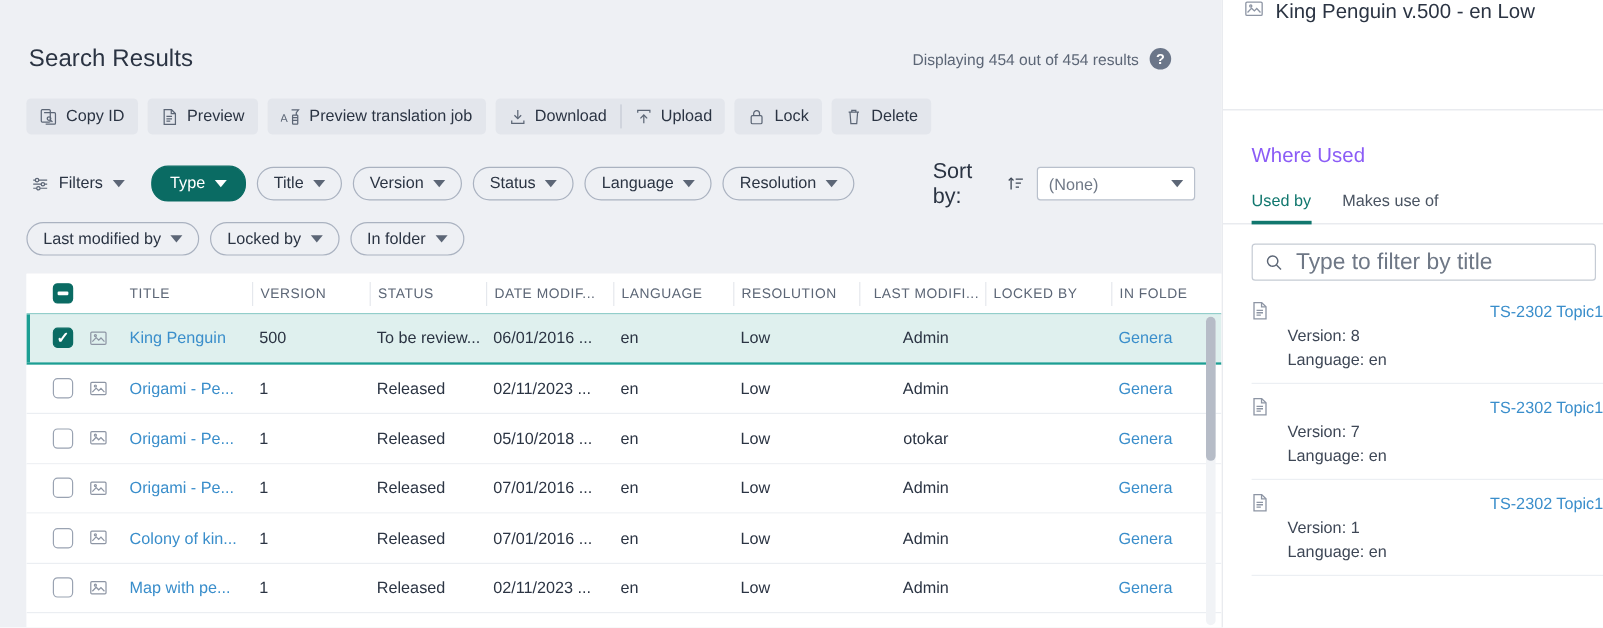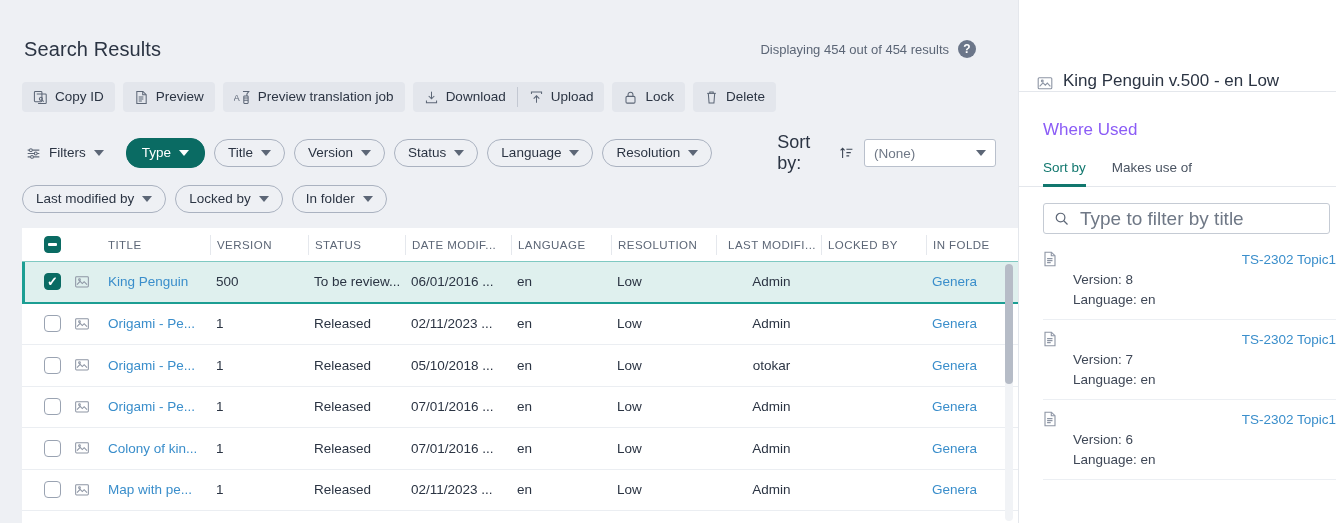--- a/index.html
+++ b/index.html
@@ -150,21 +150,21 @@
     background:#b6bcc7; border-radius:4px; cursor: pointer;
   }
 
   
   .right-panel {
     width: 318px; height: 523px; background: #ffffff;
     border-left: 1px solid #e4e7ec;
     display:flex; flex-direction: column; overflow:hidden;
   }
   .rp-header {
-    height: 92px; display: flex; align-items: flex-end; gap: 10px;
+    height: 92px; display: flex; align-items: flex-start; gap: 10px;
     padding: 0 18px; border-bottom: 1px solid #e4e7ec;
   }
   .rp-title { font-size: 17px; color: #2b3443; white-space: nowrap; }
   .rp-section-title { font-size: 17px; color: #8b5cf6; padding: 28px 18px 0 24px; }
   .rp-tabs { display: flex; gap: 26px; padding: 20px 24px 0 24px; border-bottom: 1px solid #e4e7ec; }
   .rp-tab {
     font-size: 13.5px; color: #4a5462; padding-bottom: 9px;
     border-bottom: 3px solid transparent; cursor: pointer; margin-bottom: -1px;
   }
   .rp-tab.active { color: #11776e; border-bottom-color: #11776e; }
@@ -525,21 +525,21 @@
           <path d="M2.6 10.4l3.4-3.6 2.3 2.3 2-2 3.1 3.3"></path>
           <circle cx="5.3" cy="5" r=".9"></circle>
         </svg>
       </span>
       <span class="rp-title">King Penguin v.500 - en Low</span>
     </div>
 
     <div class="rp-section-title">Where Used</div>
 
     <div class="rp-tabs">
-      <div class="rp-tab active">Sort by</div>
+      <div class="rp-tab active">Used by</div>
       <div class="rp-tab">Makes use of</div>
     </div>
 
     <div class="rp-search">
       <span>
         <svg class="ic" width="15" height="15" viewBox="0 0 16 16" fill="none" stroke="#5c6676" stroke-width="1.3">
           <circle cx="7" cy="7" r="4.6"></circle>
             <path d="M10.4 10.4l4 4"></path>
         </svg>
       </span>
@@ -579,18 +579,18 @@
           <div class="rp-item-head">
             <span>
               <svg class="ic" width="14" height="16" viewBox="0 0 14 16" fill="none" stroke="#8d95a4" stroke-width="1.1">
                 <path d="M2 1.2h6.4L12 4.7V14.8H2z"></path>
                 <path d="M8.3 1.3V4.8H11.8"></path>
                 <path d="M4.1 7.6h5.4M4.1 9.6h5.4M4.1 11.6h3.6"></path>
               </svg>
             </span>
             <span class="rp-item-title">TS-2302 Topic1</span>
           </div>
-          <div class="rp-item-meta">Version: 6</div>
+          <div class="rp-item-meta">Version: 1</div>
           <div class="rp-item-meta">Language: en</div>
         </div>
       </div>
   </div>
 </div>
 
 </body></html>

